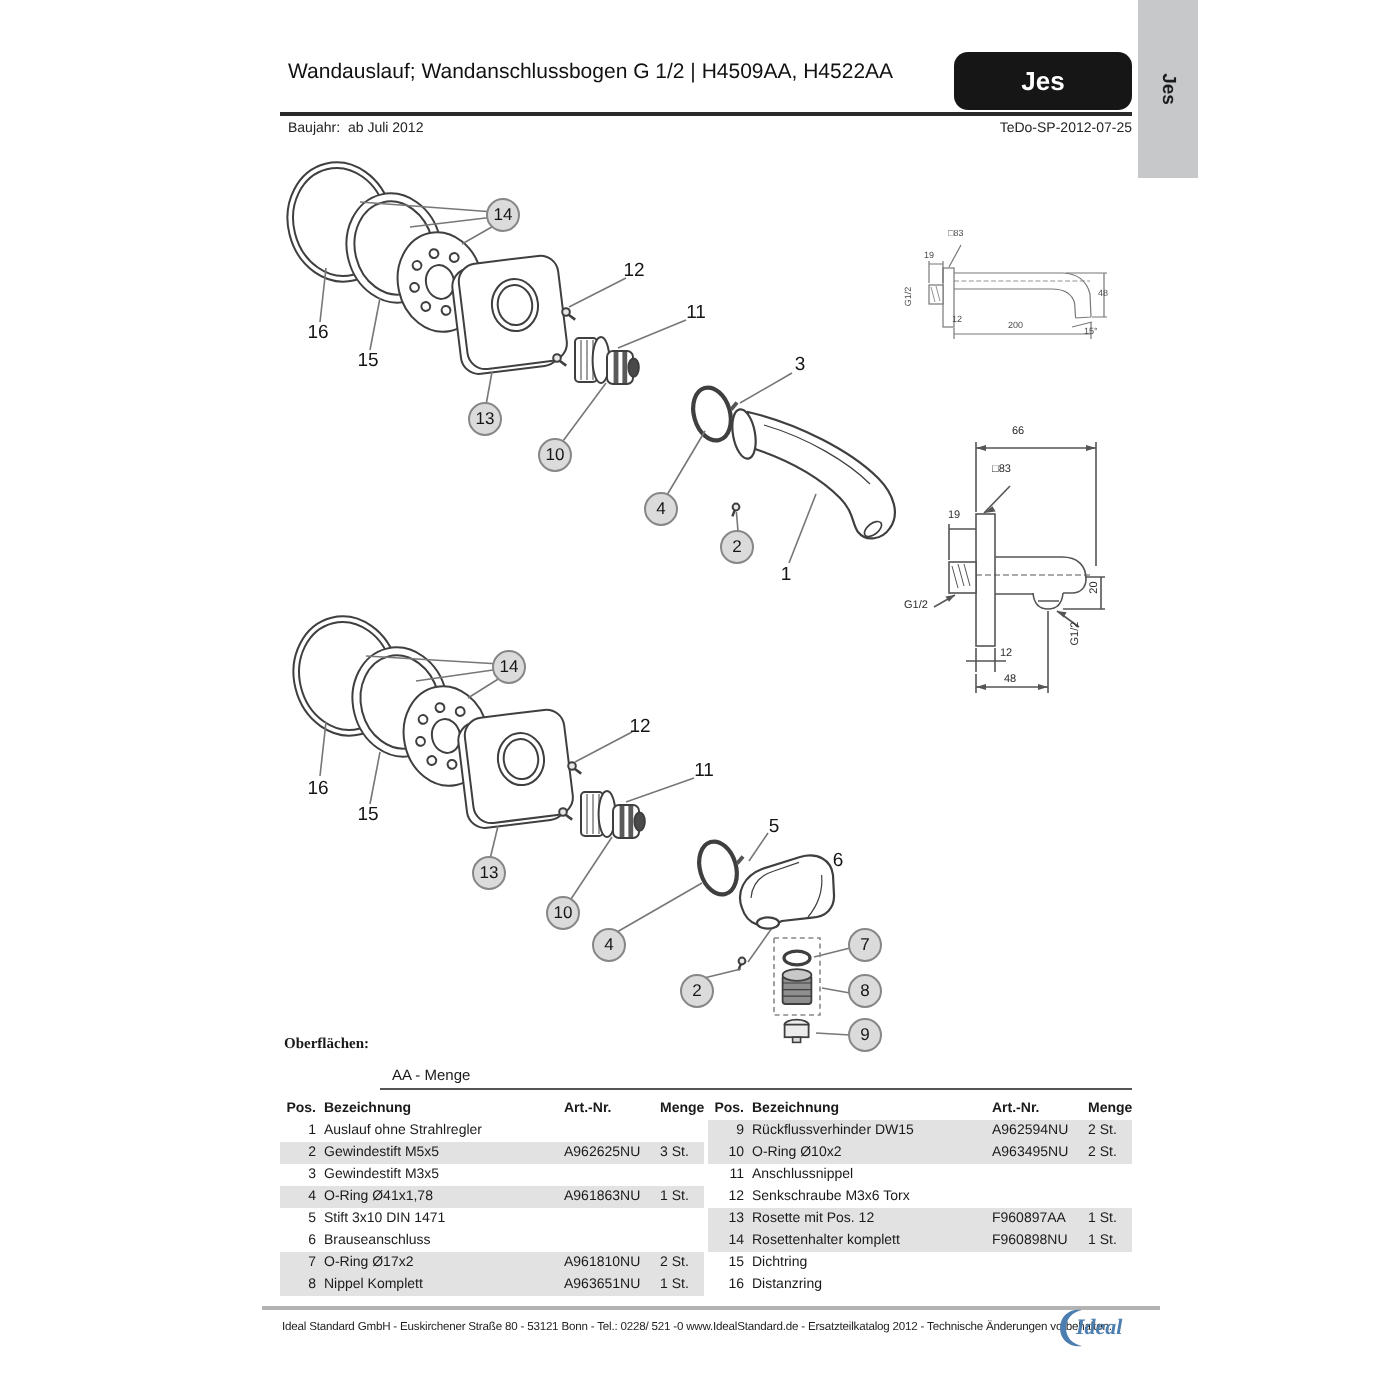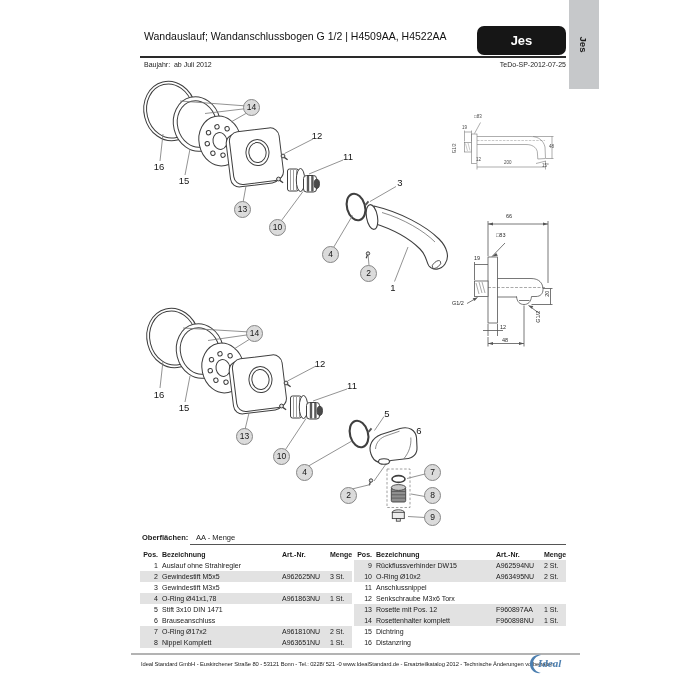--- a/index.html
+++ b/index.html
@@ -16,21 +16,21 @@
   .sidetab span{transform:rotate(90deg);font-weight:bold;font-size:9.5px;color:#1c1c1c;}
   
   .co{position:absolute;width:15px;height:15px;border-radius:50%;background:#dbdbdb;border:1px solid #878787;
       font-size:8.5px;line-height:15px;text-align:center;color:#151515;}
   .nu{position:absolute;width:16px;text-align:center;font-size:9.5px;color:#151515;}
   
   .dl{position:absolute;font-size:5.5px;color:#2c2c2c;line-height:1;white-space:nowrap;}
   .dls{position:absolute;font-size:4.5px;color:#4a4a4a;line-height:1;white-space:nowrap;}
   .rot{transform:rotate(-90deg);transform-origin:center;display:inline-block;}
   
-  .surf-label{left:142px;top:533px;font-size:7.5px;font-weight:bold;}
+  .surf-label{left:142px;top:517px;font-size:7.5px;font-weight:bold;font-family:Liberation Serif, serif;}
   .surf-value{left:196px;top:533px;font-size:7.5px;}
   .surf-rule{left:190px;top:544px;width:376px;height:1px;background:#555;}
   table.pt{position:absolute;border-collapse:collapse;table-layout:fixed;font-size:7px;color:#1a1a1a;}
   .pt th{text-align:left;padding:0 2px;height:12px;font-weight:bold;white-space:nowrap;overflow:hidden;}
   .pt td{padding:0 2px;height:11px;line-height:11px;white-space:nowrap;overflow:hidden;}
   .pt .cpos{text-align:right;}
   .pt tr.sh{background:#e2e2e2;}
   
   .foot-rule{left:131px;top:653px;width:449px;height:2px;background:#b3b3b3;}
   .foot-text{left:141px;top:661px;font-size:5.8px;letter-spacing:-0.1px;color:#222;white-space:nowrap;}

